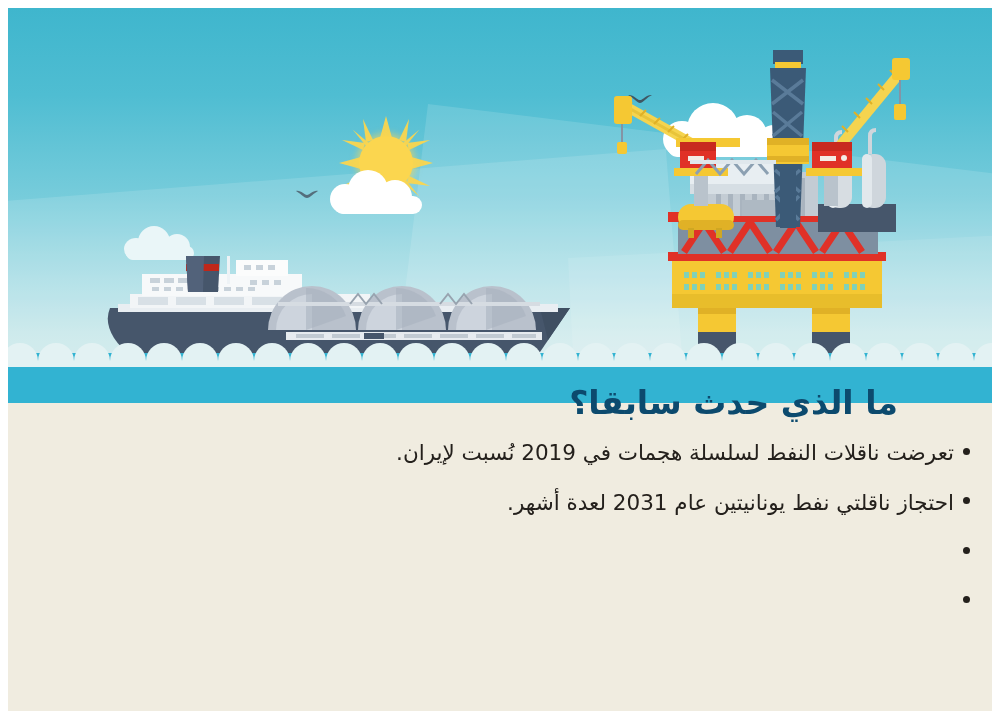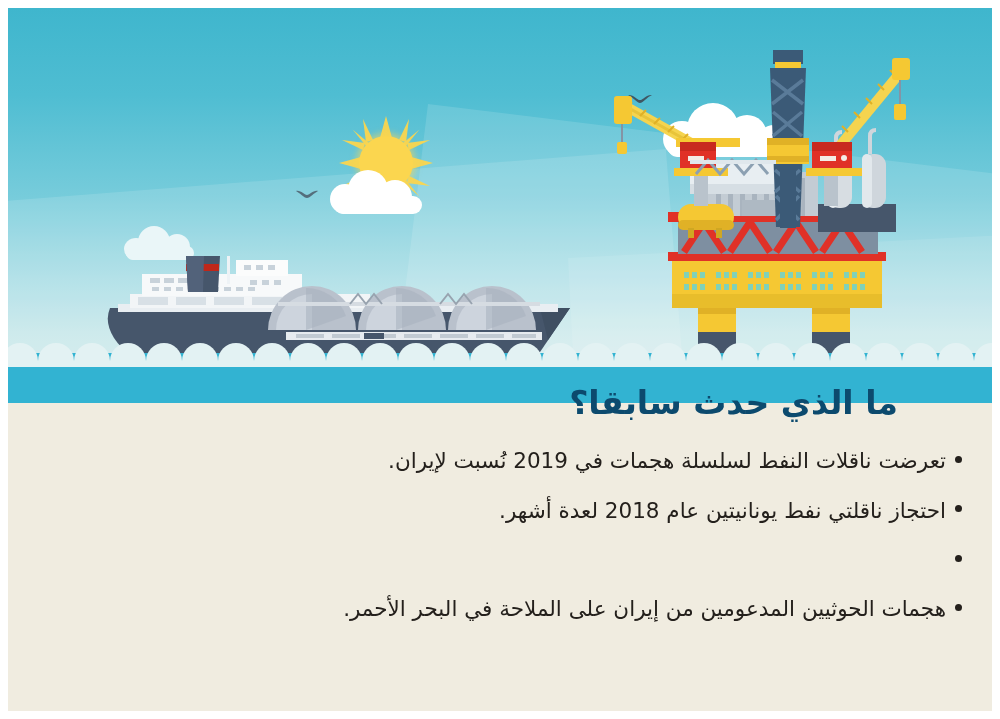--- a/index.html
+++ b/index.html
@@ -146,21 +146,21 @@
   
   #facts-panel {
     position: absolute;
     left: 0; top: 395px;
     width: 984px; height: 308px;
     background: #f0ece0;
     direction: rtl;
   }
   #facts-list {
     list-style: none;
-    margin: 8px;
+    margin: 0;
     padding: 38px 22px 0 0;
   }
   #facts-list li {
     display: block;
     text-align: right;
     font-family: "DejaVu Sans", "Liberation Sans", sans-serif;
     font-size: 21.5px;
     color: #24201c;
     line-height: 1.0;
     margin-bottom: 27px;
@@ -523,24 +523,24 @@
 
   <div id="title-band"></div>
   <div id="page-title">ما الذي حدث سابقا؟</div>
 
   <div id="facts-panel">
     <ul id="facts-list">
       <li>
         <span class="dot"></span><span class="txt">تعرضت ناقلات النفط لسلسلة هجمات في 2019 نُسبت لإيران.</span>
       </li>
       <li>
-        <span class="dot"></span><span class="txt">احتجاز ناقلتي نفط يونانيتين عام 2018 لعدة أشهر.</span>
+        <span class="dot"></span><span class="txt">احتجاز ناقلتي نفط يونانيتين عام 2031 لعدة أشهر.</span>
       </li>
       <li>
         <span class="dot"></span>
       </li>
       <li>
-        <span class="dot"></span><span class="txt">هجمات الحوثيين المدعومين من إيران على الملاحة في البحر الأحمر.</span>
+        <span class="dot"></span>
       </li>
     </ul>
   </div>
 
 </div>
 
 </body></html>

